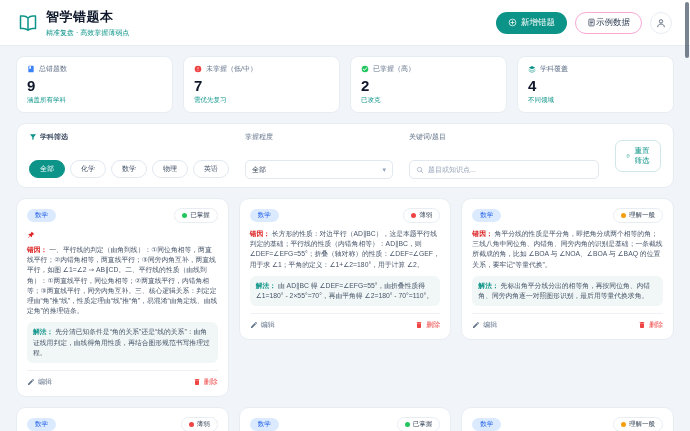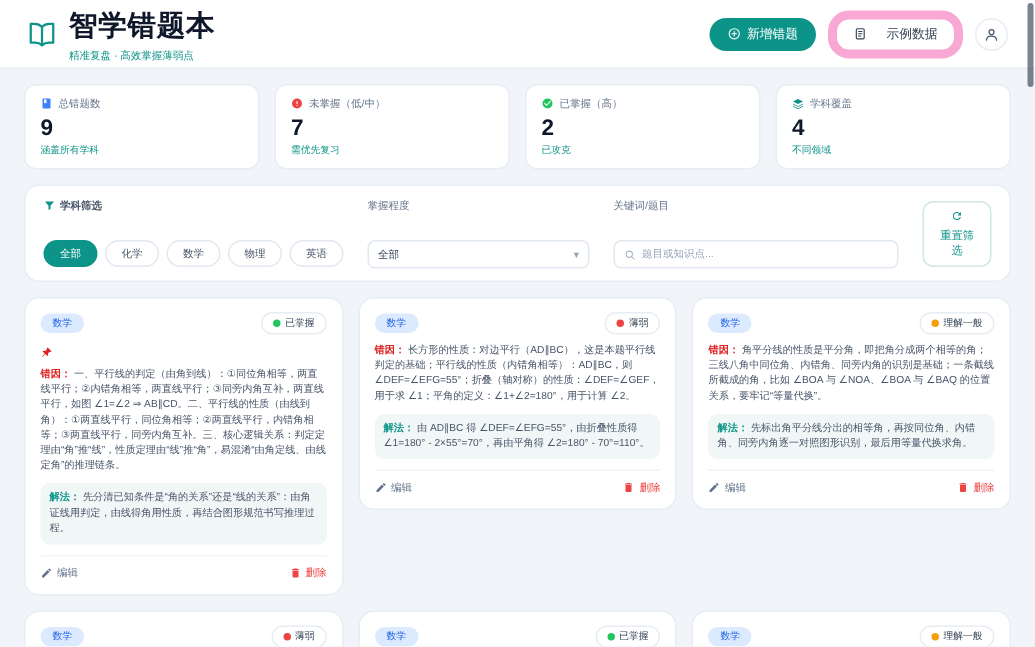--- a/index.html
+++ b/index.html
@@ -14,32 +14,32 @@
   button { font-family: inherit; background: none; border: 0; cursor: pointer; padding: 0; }
 
   
   .header {
     height: 46px; background: #ffffff; border-bottom: 1px solid #e8edf3;
     display: flex; align-items: center; justify-content: space-between;
     padding: 0 18px;
   }
   .brand { display: flex; align-items: center; gap: 8px; }
   .logo-icon { color: #0d9488; width: 20px; height: 20px; }
-  .brand-title { font-size: 19px; font-weight: bold; color: #0f172a; letter-spacing: .5px; }
+  .brand-title { font-size: 13px; font-weight: bold; color: #0f172a; letter-spacing: .5px; }
   .brand-sub { font-size: 7px; color: #0d9488; margin-top: 2px; }
   .header-actions { display: flex; align-items: center; gap: 8px; }
   .btn-primary {
     display: flex; align-items: center; gap: 4px;
     background: #0d9488; color: #fff; font-size: 8.5px;
     border-radius: 14px; padding: 5px 12px; justify-content: flex-end;
   }
   .btn-light {
-    display: flex; align-items: center; gap: 13px;
+    display: flex; align-items: center; gap: 0;
     background: #fff; color: #334155; font-size: 8.5px;
-    border: 6px solid #f9a8d4; border-radius: 14px; padding: 4px 11px;
+    border: 1px solid #f9a8d4; border-radius: 14px; padding: 4px 11px;
   }
   .user-btn {
     width: 22px; height: 22px; border-radius: 50%; background: #fff;
     border: 1px solid #e8edf3; display: flex; align-items: center; justify-content: center;
     color: #475569;
   }
   .icon-10 { width: 10px; height: 10px; }
   .icon-9 { width: 9px; height: 9px; }
   .icon-8 { width: 8px; height: 8px; }
 
@@ -80,21 +80,21 @@
   }
   .search-box input {
     border: 0; outline: 0; flex: 1; font-size: 7px; color: #334155;
     font-family: inherit; background: transparent;
   }
   .search-box input::placeholder { color: #94a3b8; }
   .reset-btn {
     margin-left: auto; align-self: center;
     display: flex; align-items: center; gap: 4px;
     color: #0d9488; font-size: 7.5px; background: #fff;
-    border: 1px solid #cfe8e5; border-radius: 7px; padding: 5px 10px; flex-direction: column;
+    border: 1px solid #cfe8e5; border-radius: 7px; padding: 5px 10px;
   }
 
   
   .grid { margin-top: 10px; display: grid; grid-template-columns: repeat(3, 1fr); gap: 10px; align-items: start; }
   .card { background: #fff; border: 1px solid #e8edf3; border-radius: 10px; padding: 9px 10px; }
   .card-head { display: flex; align-items: center; justify-content: space-between; }
   .tag { font-size: 6.5px; background: #dbeafe; color: #2563eb; border-radius: 8px; padding: 2px 8px; }
   .badge {
     display: flex; align-items: center; gap: 3px; font-size: 6.5px; color: #334155;
     background: #fff; border: 1px solid #e8edf3; border-radius: 9px; padding: 2px 7px;

